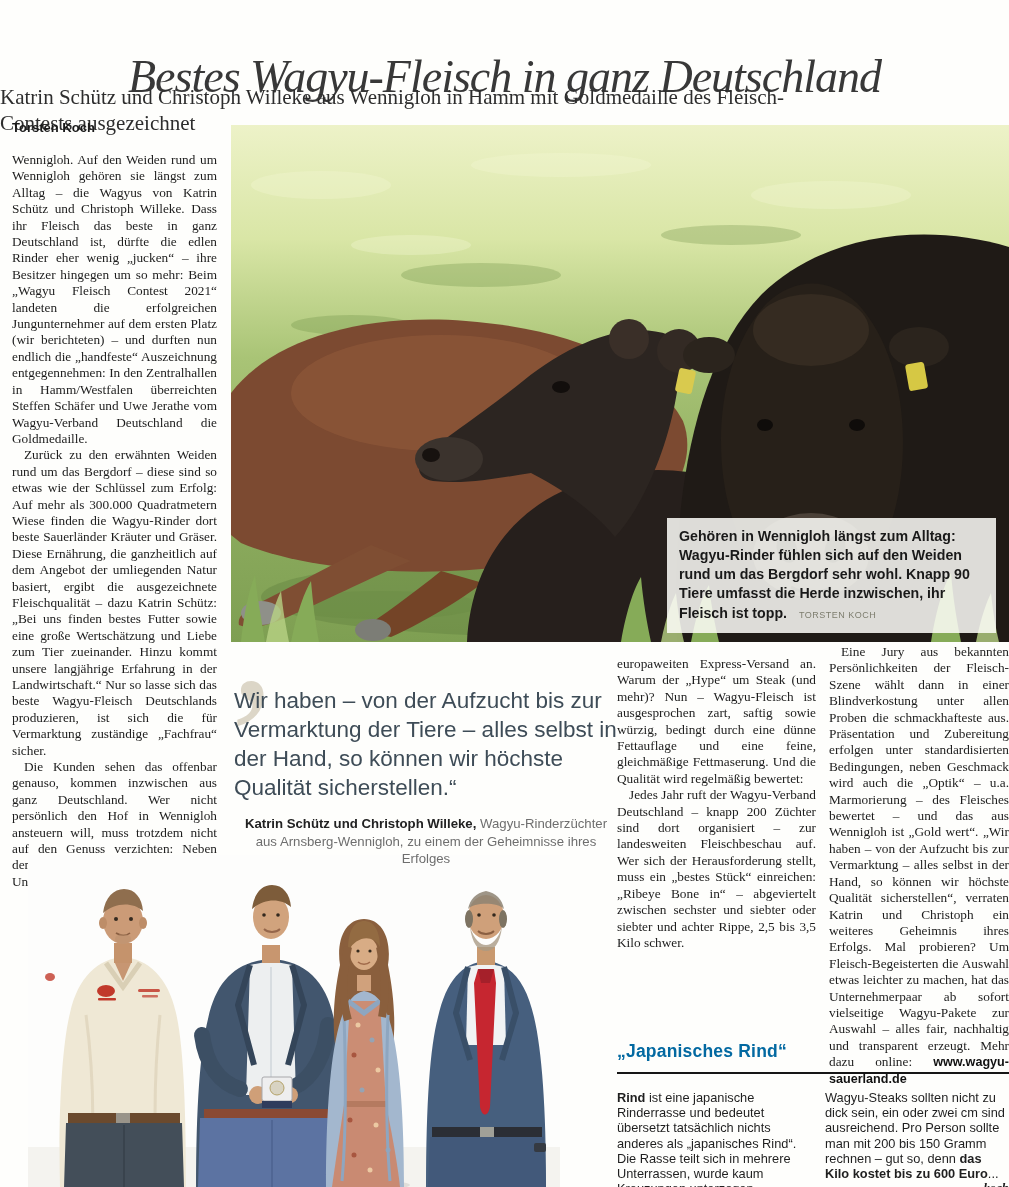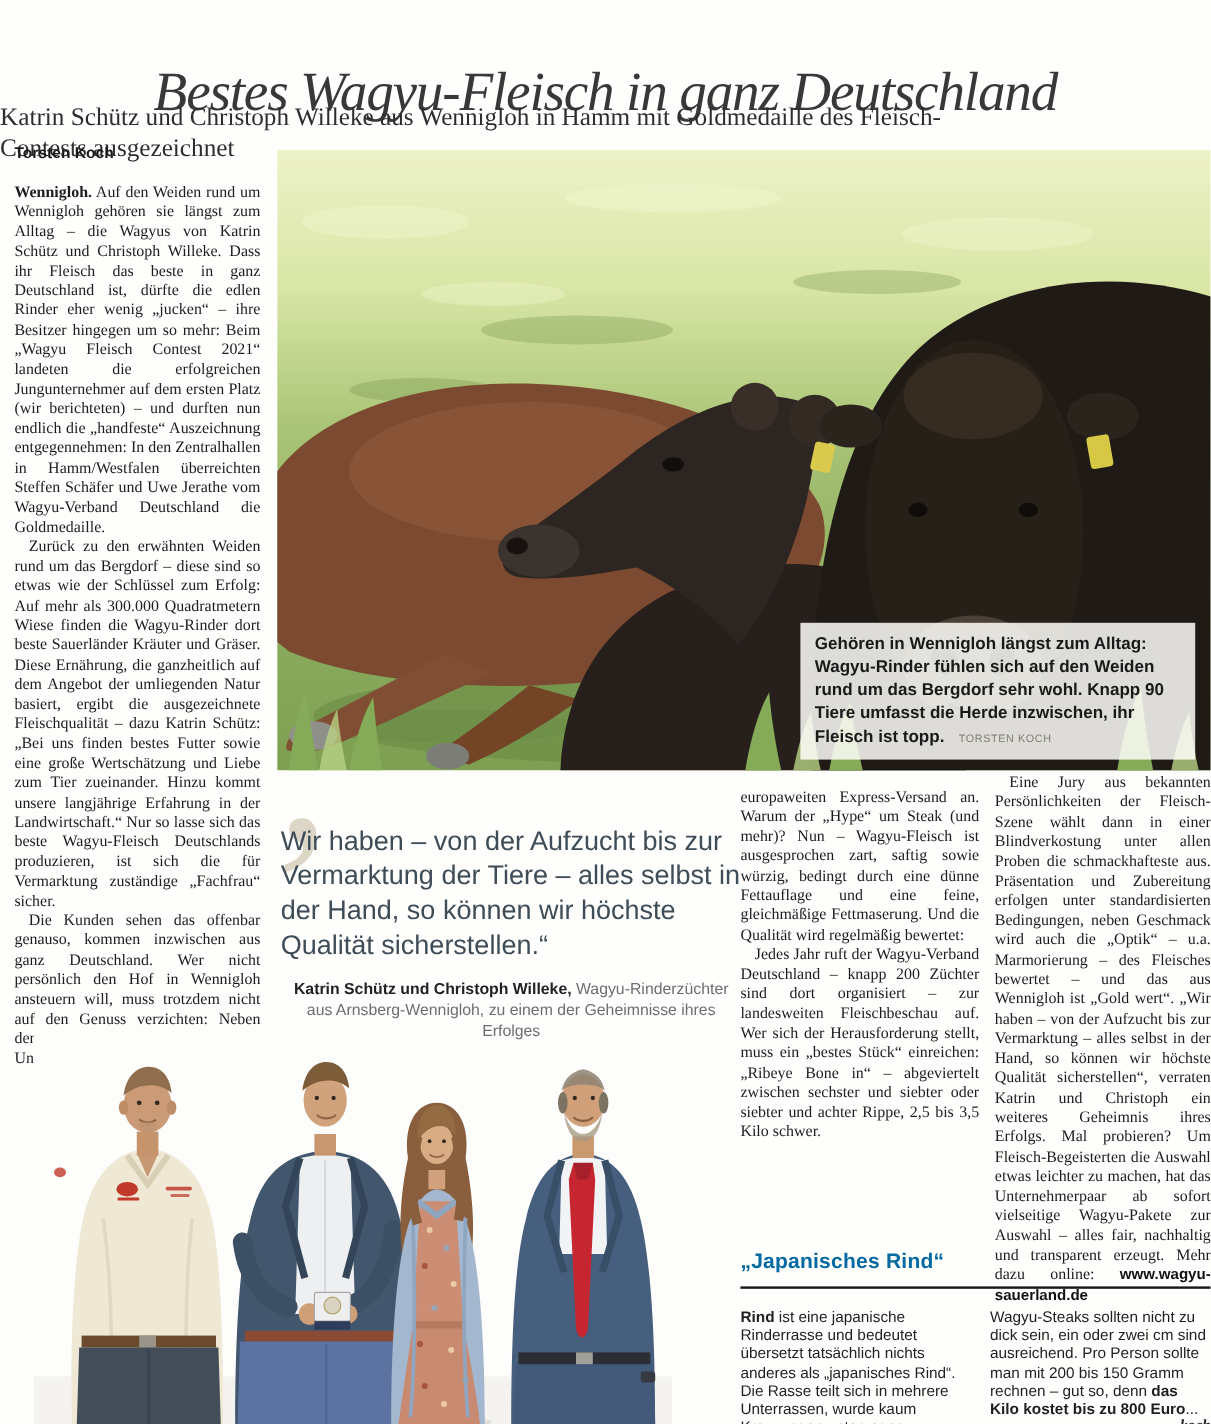--- a/index.html
+++ b/index.html
@@ -16,21 +16,21 @@
           font-weight:bold;font-size:13px;color:#1a1a1a;}
 
   
   .bodycol{position:absolute;font-size:13.3px;line-height:16.4px;text-align:justify;
            hyphens:auto;-webkit-hyphens:auto;color:#1c1c1c;}
   .bodycol p{margin:0;}
   .bodycol p.indent{text-indent:12px;}
   .col1{left:12px;top:152px;width:205px;}
   .col3{left:617px;top:656px;width:199px;}
   .col4{left:829px;top:644px;width:180px;}
-  .lead{font-weight:bold;}
+  .lead{font-weight:normal;}
   .weblink{font-family:"Liberation Sans",sans-serif;font-weight:bold;font-size:12.6px;color:#111;}
 
   
   .cow-photo{position:absolute;left:231px;top:125px;width:778px;height:517px;}
   .cow-photo svg{display:block;width:100%;height:100%;}
   .cow-caption{position:absolute;right:13px;bottom:9px;width:306px;
                background:rgba(253,253,248,0.86);padding:9px 11px 8px 12px;
                font-family:"Liberation Sans",sans-serif;font-weight:bold;
                font-size:14.2px;line-height:19.3px;color:#191919;}
   .photo-credit{font-weight:normal;font-size:9px;color:#7d7d6e;letter-spacing:.5px;margin-left:12px;}
@@ -286,18 +286,18 @@
   </figure>
 
   <div class="infobox">
     <div class="infobox-title">„Japanisches Rind“</div>
     <hr class="infobox-rule">
     <div class="infobox-cols">
       <div class="infobox-col">
         <p><b>Rind</b><span> ist eine japanische Rinderrasse und bedeutet übersetzt tatsächlich nichts anderes als „japanisches Rind“. Die Rasse teilt sich in mehrere Unterrassen, wurde kaum Kreuzungen unterzogen.</span></p>
       </div>
       <div class="infobox-col">
-        <p><span>Wagyu-Steaks sollten nicht zu dick sein, ein oder zwei cm sind ausreichend. Pro Person sollte man mit 200 bis 150 Gramm rechnen – gut so, denn </span><b>das Kilo kostet bis zu 800 Euro</b><span>...</span><span class="koch-credit">koch</span></p>
+        <p><span>Wagyu-Steaks sollten nicht zu dick sein, ein oder zwei cm sind ausreichend. Pro Person sollte man mit 200 bis 150 Gramm rechnen – gut so, denn </span><b>das Kilo kostet bis zu 600 Euro</b><span>...</span><span class="koch-credit">koch</span></p>
       </div>
     </div>
   </div>
 
 </div>
 
 </body></html>

